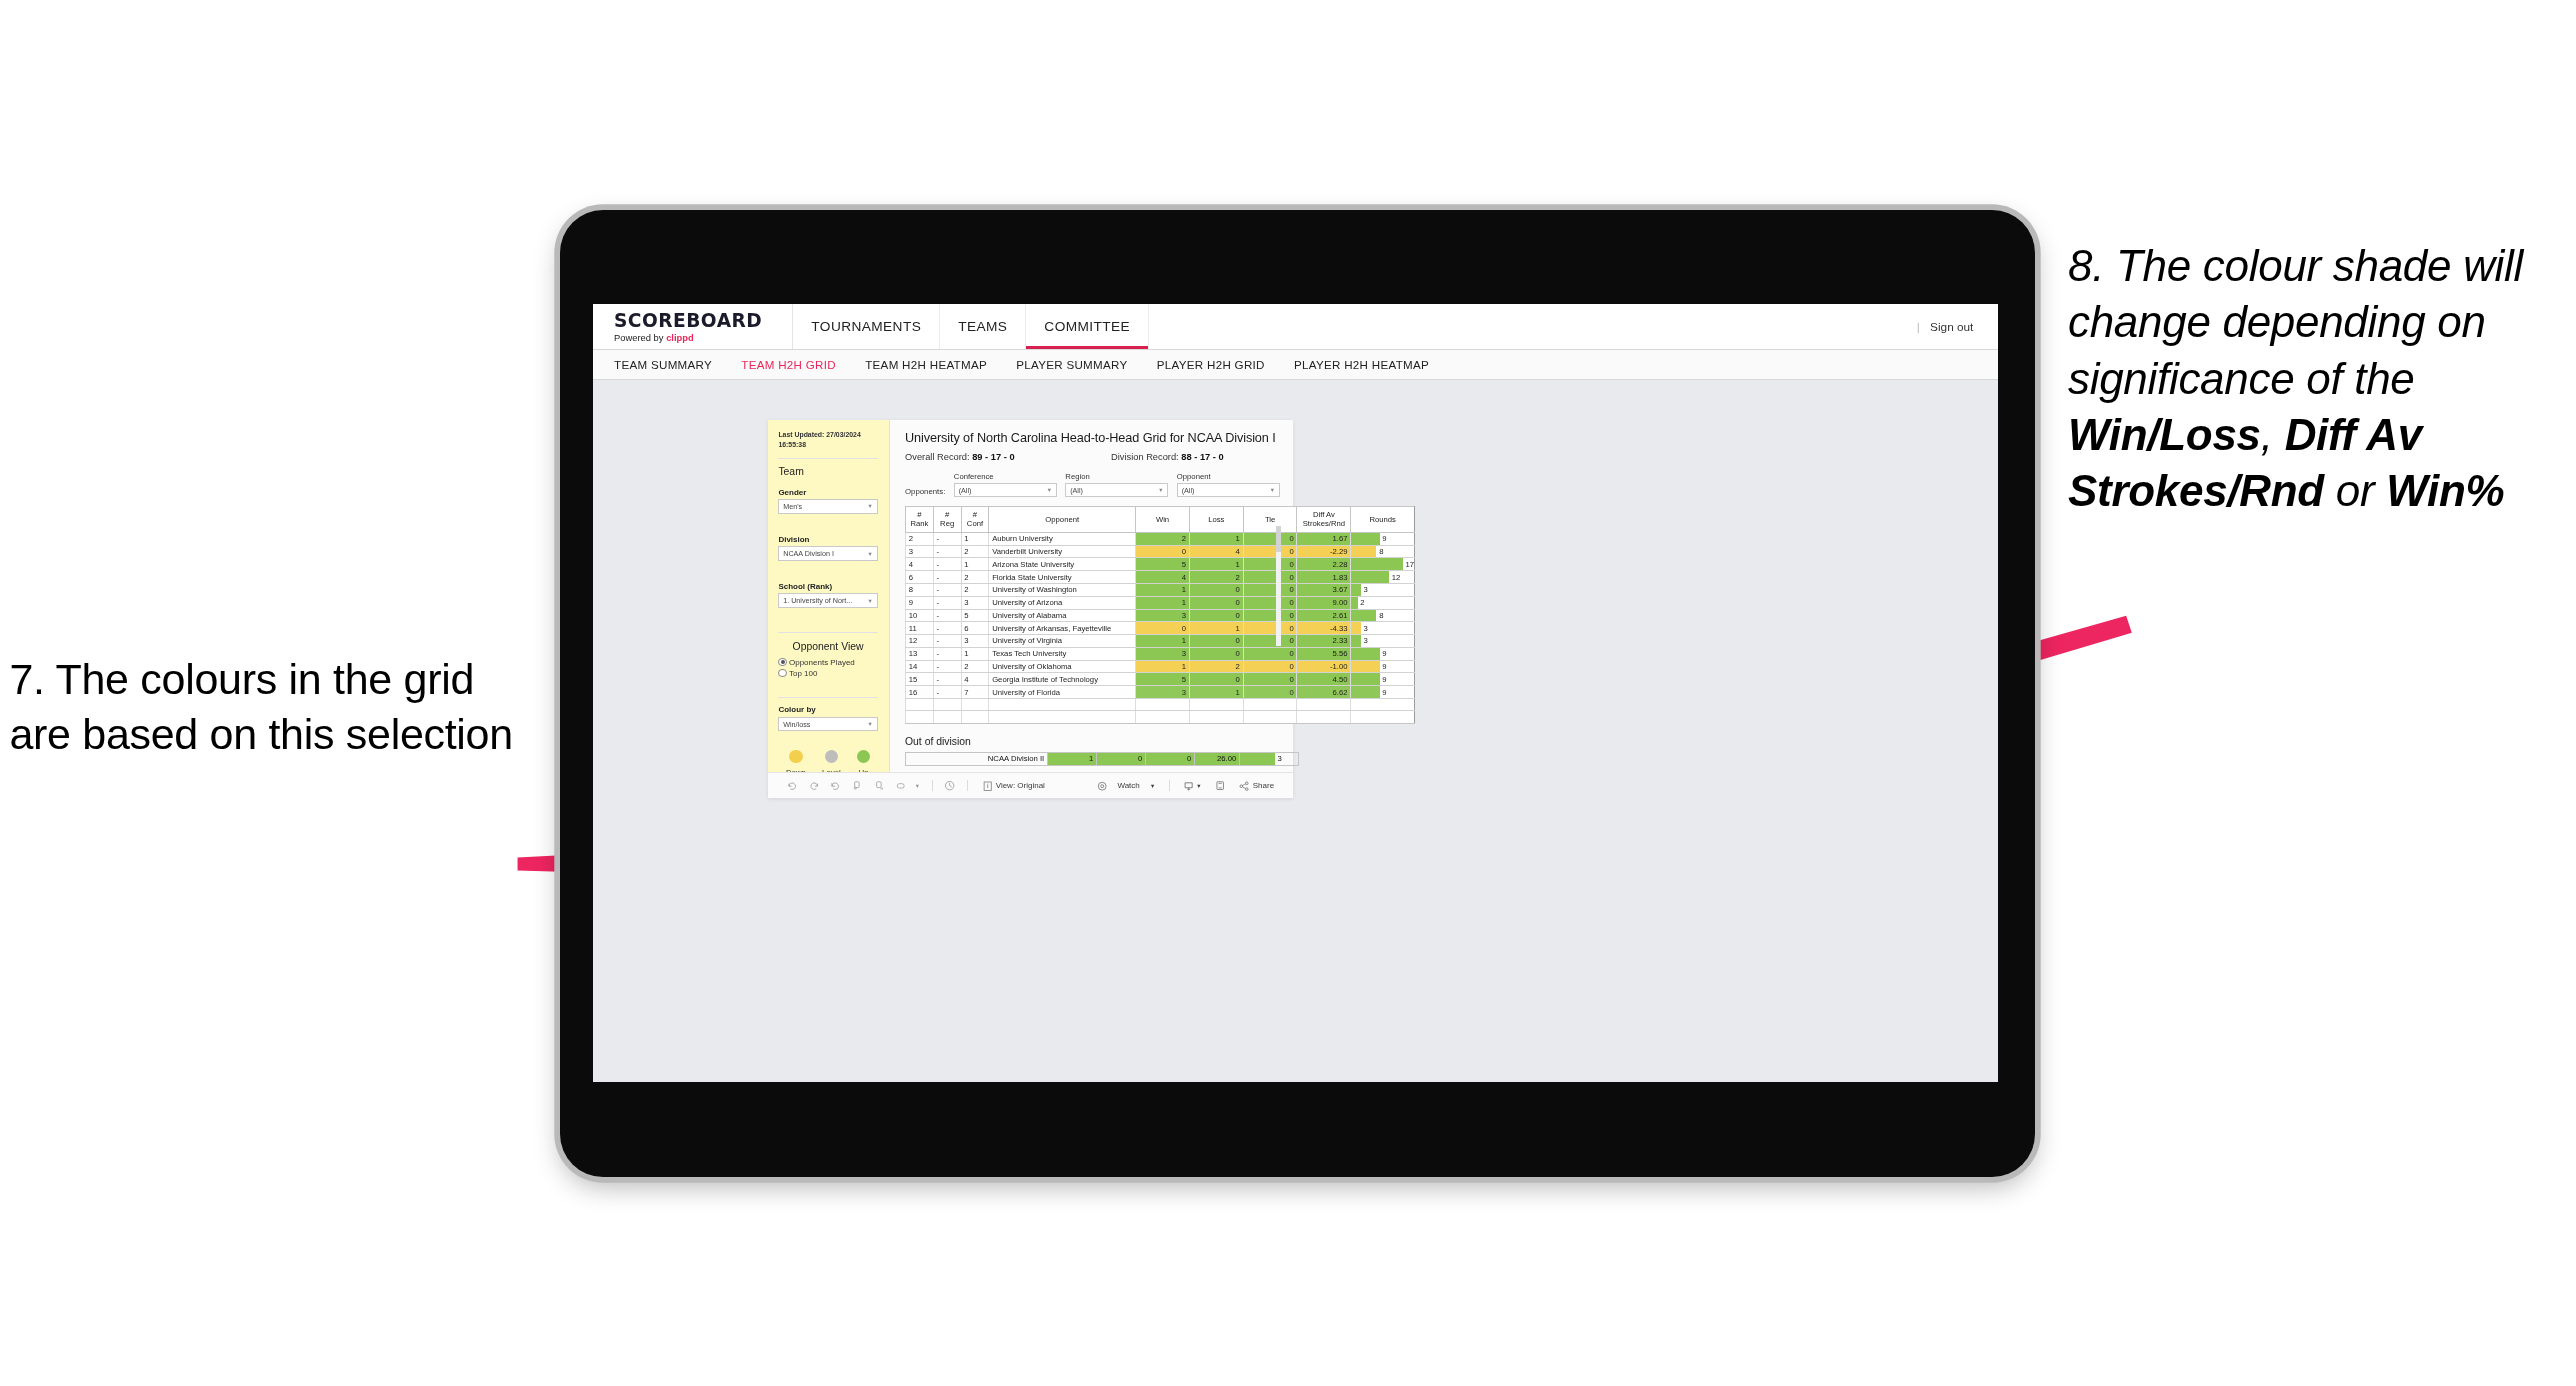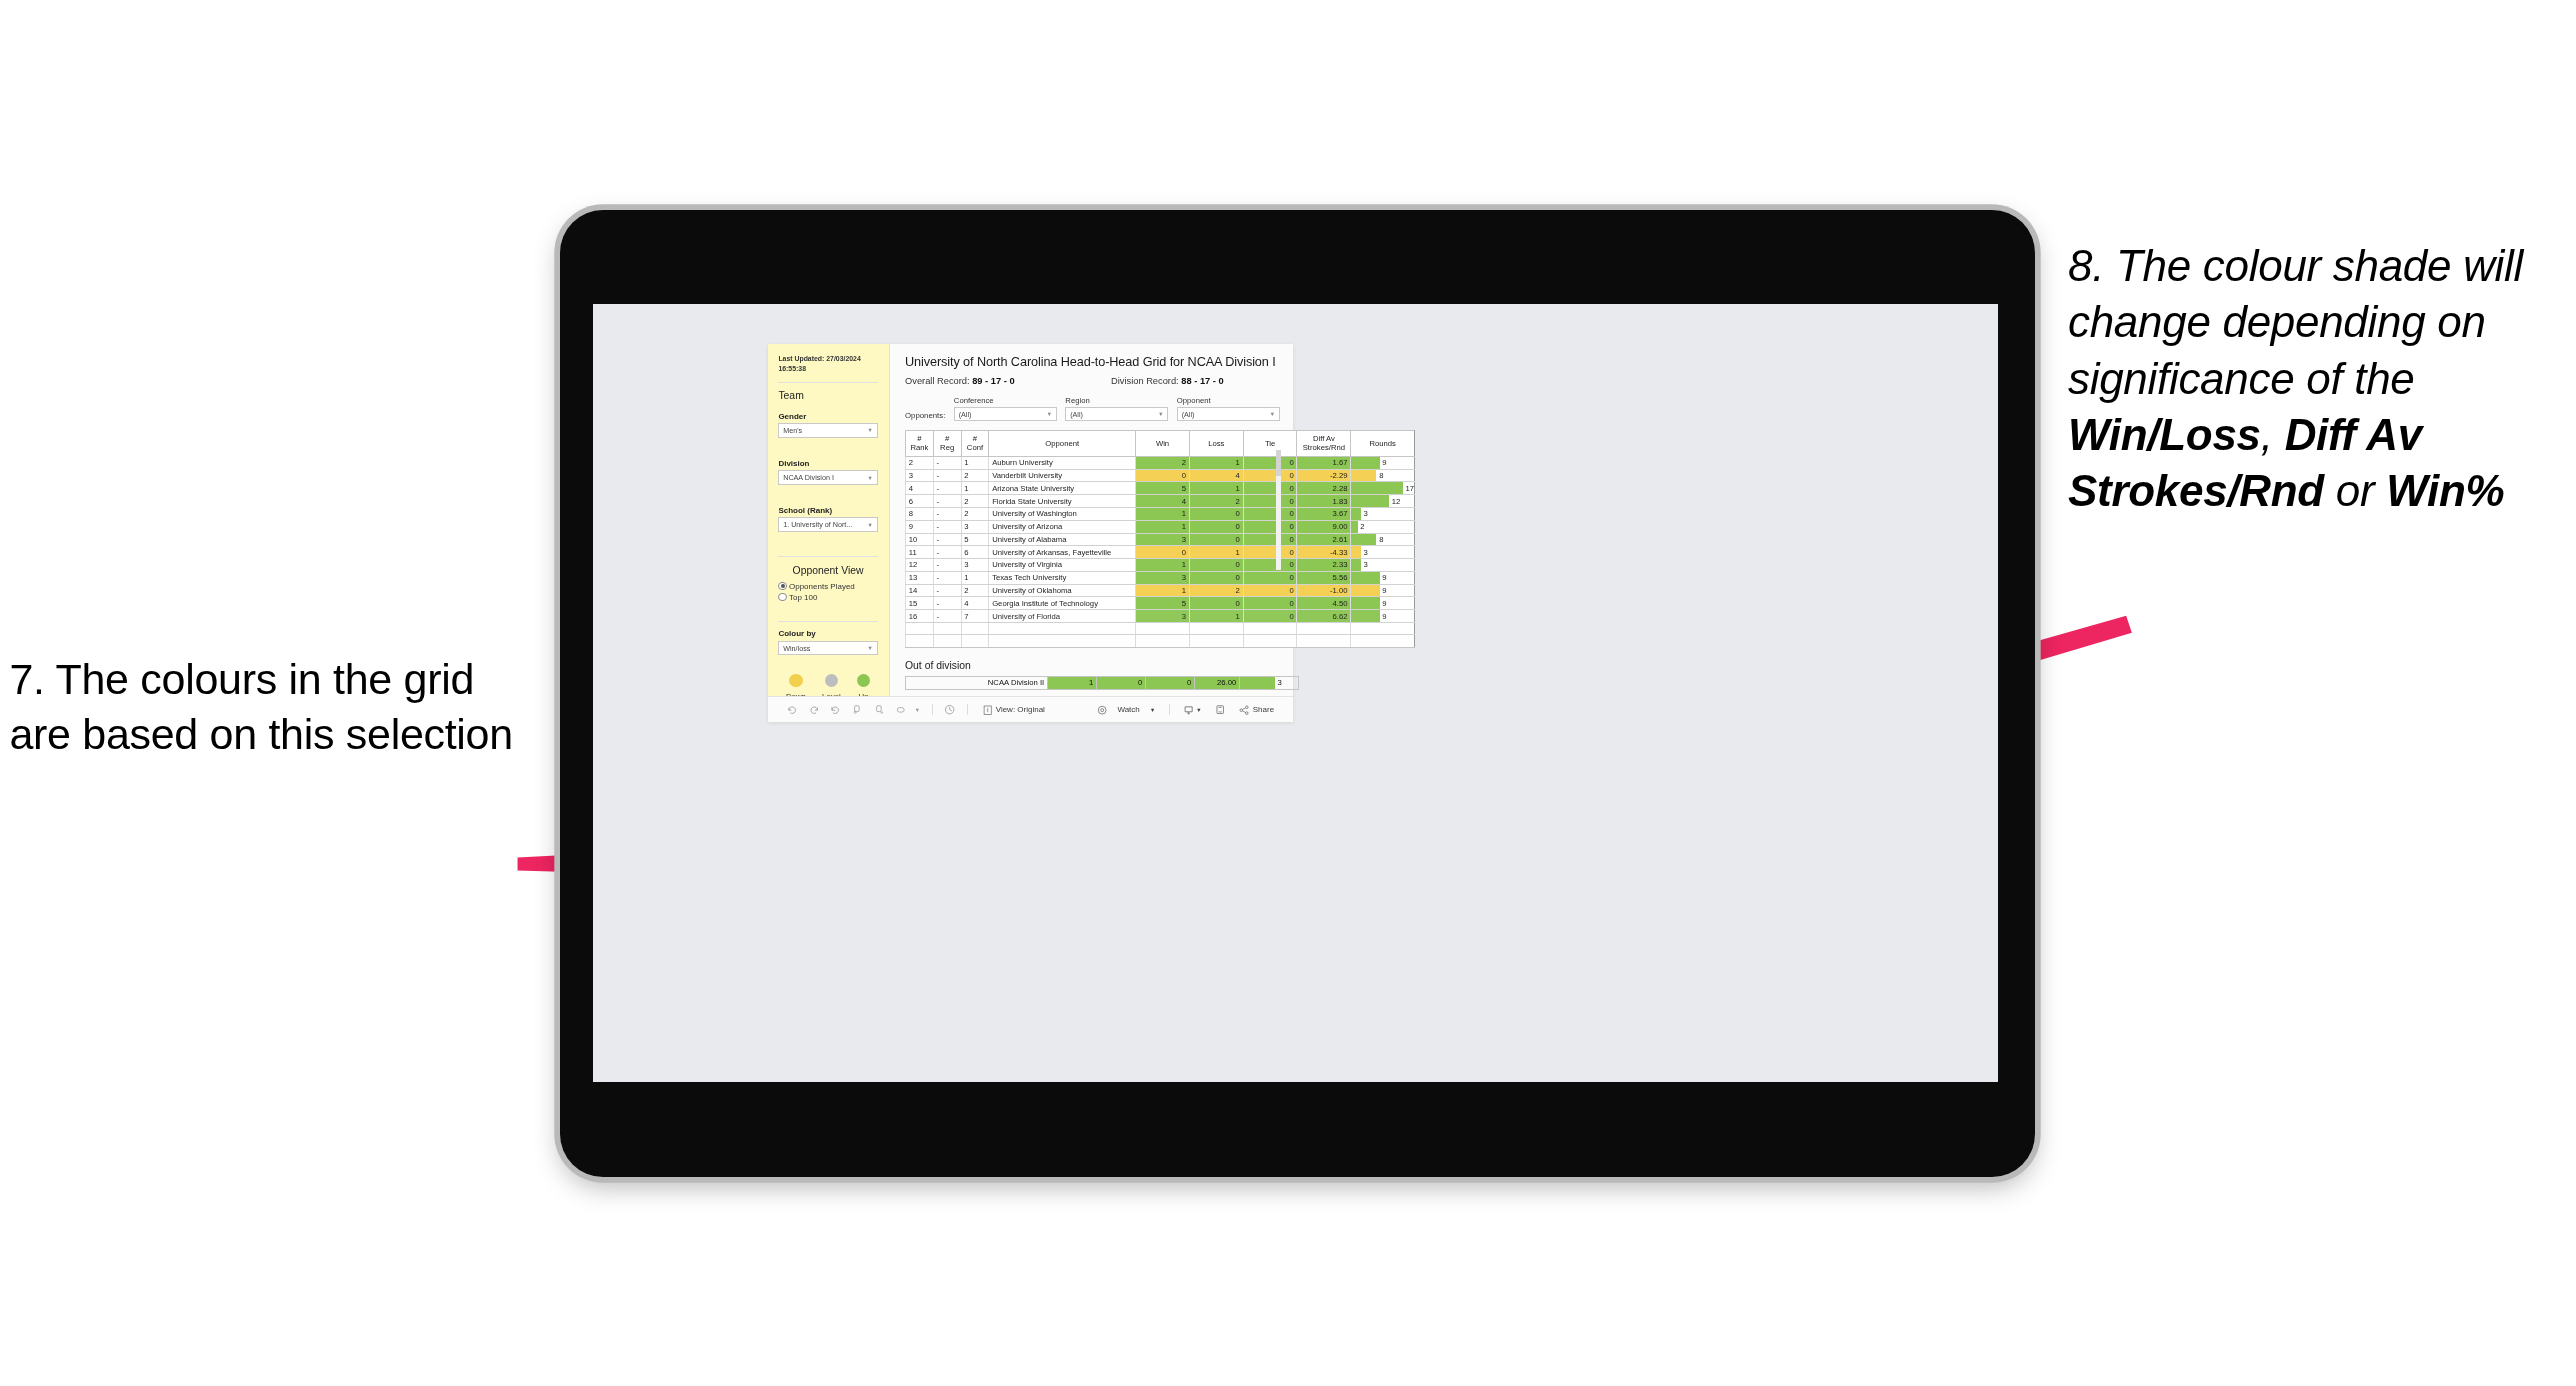--- a/index.html
+++ b/index.html
@@ -139,21 +139,44 @@
 
 <svg class="arrow" style="left:1662px;top:595px;width:472px;height:198px" viewBox="0 0 500 210">
   <polygon points="492,22 118,128 130,96 10,140 112,190 104,158 498,40" fill="#ED2560"></polygon>
 </svg>
 
 <div id="tablet">
   <div id="tablet-screen">
 
     <div id="app">
 
-
+      <div class="topbar">
+        <div class="brand">
+          <div class="bt">SCOREBOARD</div>
+          <div class="bs"><span>Powered by </span><em>clippd</em></div>
+        </div>
+        <div class="navtabs">
+          <div class="navtab">TOURNAMENTS</div>
+          <div class="navtab">TEAMS</div>
+          <div class="navtab active">COMMITTEE</div>
+        </div>
+        <div class="topright">
+          <span class="divider">|</span>
+          <span>Sign out</span>
+        </div>
+      </div>
+
+      <div class="subnav">
+        <div class="subtab">TEAM SUMMARY</div>
+        <div class="subtab active">TEAM H2H GRID</div>
+        <div class="subtab">TEAM H2H HEATMAP</div>
+        <div class="subtab">PLAYER SUMMARY</div>
+        <div class="subtab">PLAYER H2H GRID</div>
+        <div class="subtab">PLAYER H2H HEATMAP</div>
+      </div>
 
       <div class="canvas">
         <div id="viz">
           <div class="vizbody">
 
             <div class="side">
               <div class="updated">Last Updated: 27/03/2024 16:55:38</div>
               <div class="hr"></div>
               <h3>Team</h3>
 

